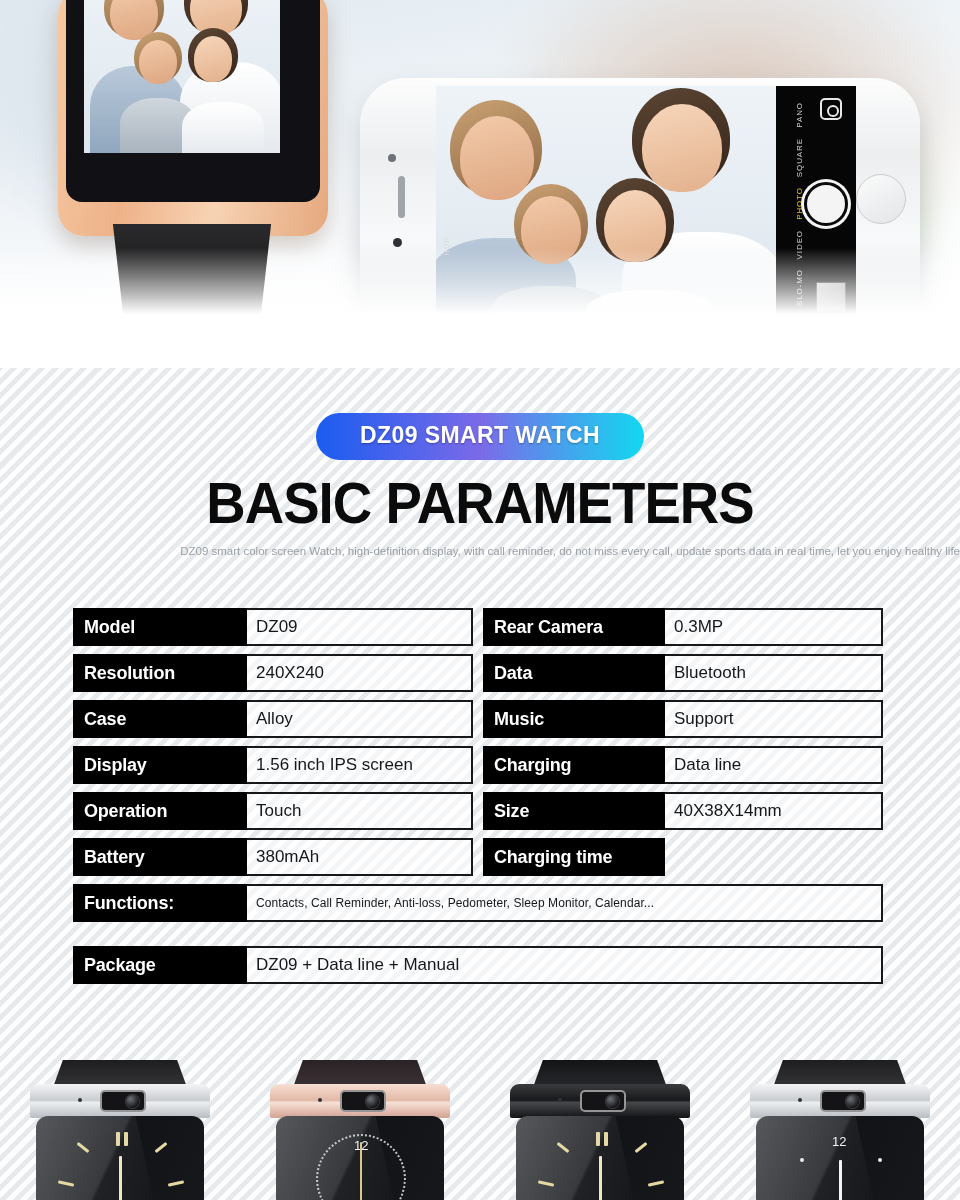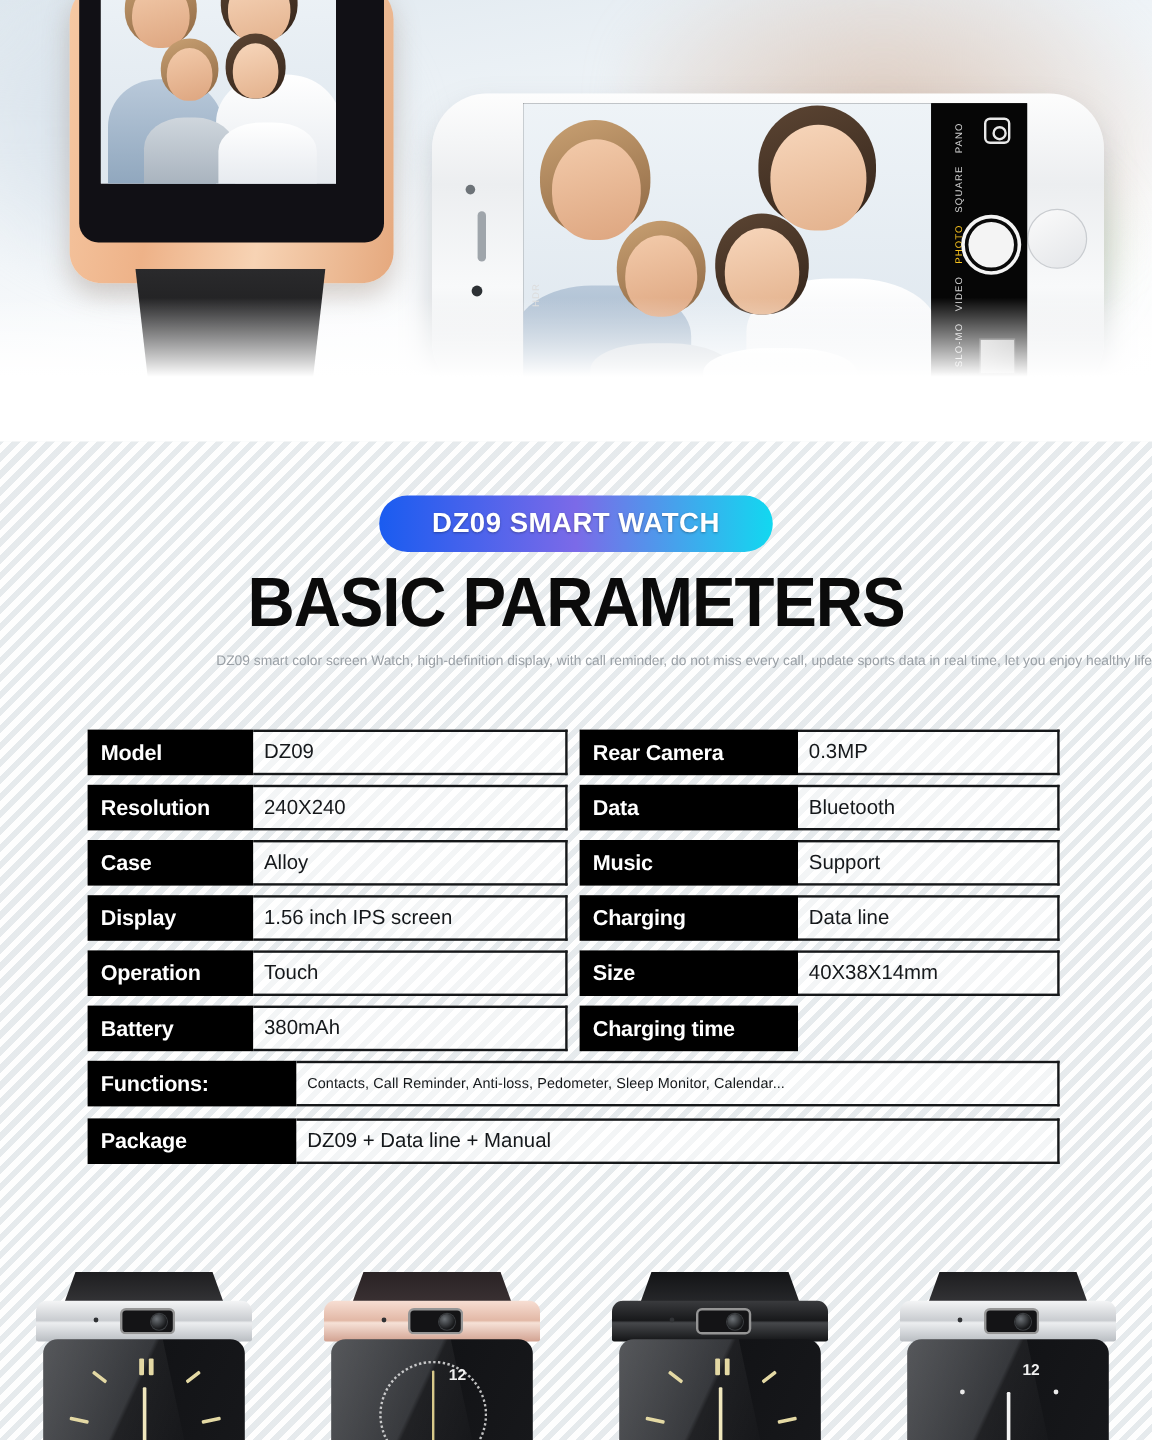--- a/index.html
+++ b/index.html
@@ -206,24 +206,24 @@
     flex:1 1 auto;
     border:2px solid #16181a;
     border-left:none;
     background:rgba(255,255,255,0.5);
     display:flex; align-items:center;
     padding:0 9px;
     font-size:17px; color:#15181b;
     white-space:nowrap; overflow:hidden;
   }
 
-  .col-left .key  { width:138px; }
+  .col-left .key  { width:174px; }
   .col-right .key { width:182px; }
 
-  .wide-rows { display:flex; flex-direction:column; gap:10px; margin-top:8px; }
+  .wide-rows { display:flex; flex-direction:column; gap:24px; margin-top:8px; }
   .row-wide .key { width:174px; }
   .row-wide.functions .val { font-size:12px; letter-spacing:0.1px; }
 
   
   .watch-strip {
     position:absolute; left:0; top:672px; width:960px; height:160px;
     display:flex; justify-content:space-around; align-items:flex-start;
     padding-top:20px; overflow:hidden;
   }
   .wbox { position:relative; width:196px; height:150px; }
@@ -264,21 +264,21 @@
     transform:rotate(-12deg);
   }
   .wbox .tick {
     position:absolute; background:#e4d9a4; border-radius:1px;
   }
   .wbox .hand {
     position:absolute; background:#f0e7bd; border-radius:1px;
     transform-origin:bottom center;
   }
   .wbox .numeral {
-    position:absolute; color:#f1f1f1; font-size:13px; font-weight:bold;margin-left:20px;
+    position:absolute; color:#f1f1f1; font-size:13px; font-weight:normal;
   }
   .wbox .chrono-ring {
     position:absolute; left:40px; top:18px; width:90px; height:90px;
     border-radius:50%; border:2px dotted rgba(235,235,235,0.8);
   }
 
   .case-silver { background:linear-gradient(180deg,#f4f5f6 0%,#c9ccd0 48%,#eceef0 54%,#b9bdc2 100%); }
   .case-rose   { background:linear-gradient(180deg,#f7ded3 0%,#e2b8a6 48%,#f6e1d7 54%,#d2a291 100%); }
   .case-black  { background:linear-gradient(180deg,#3a3b3e 0%,#18191b 48%,#46484b 54%,#131416 100%); }
 

